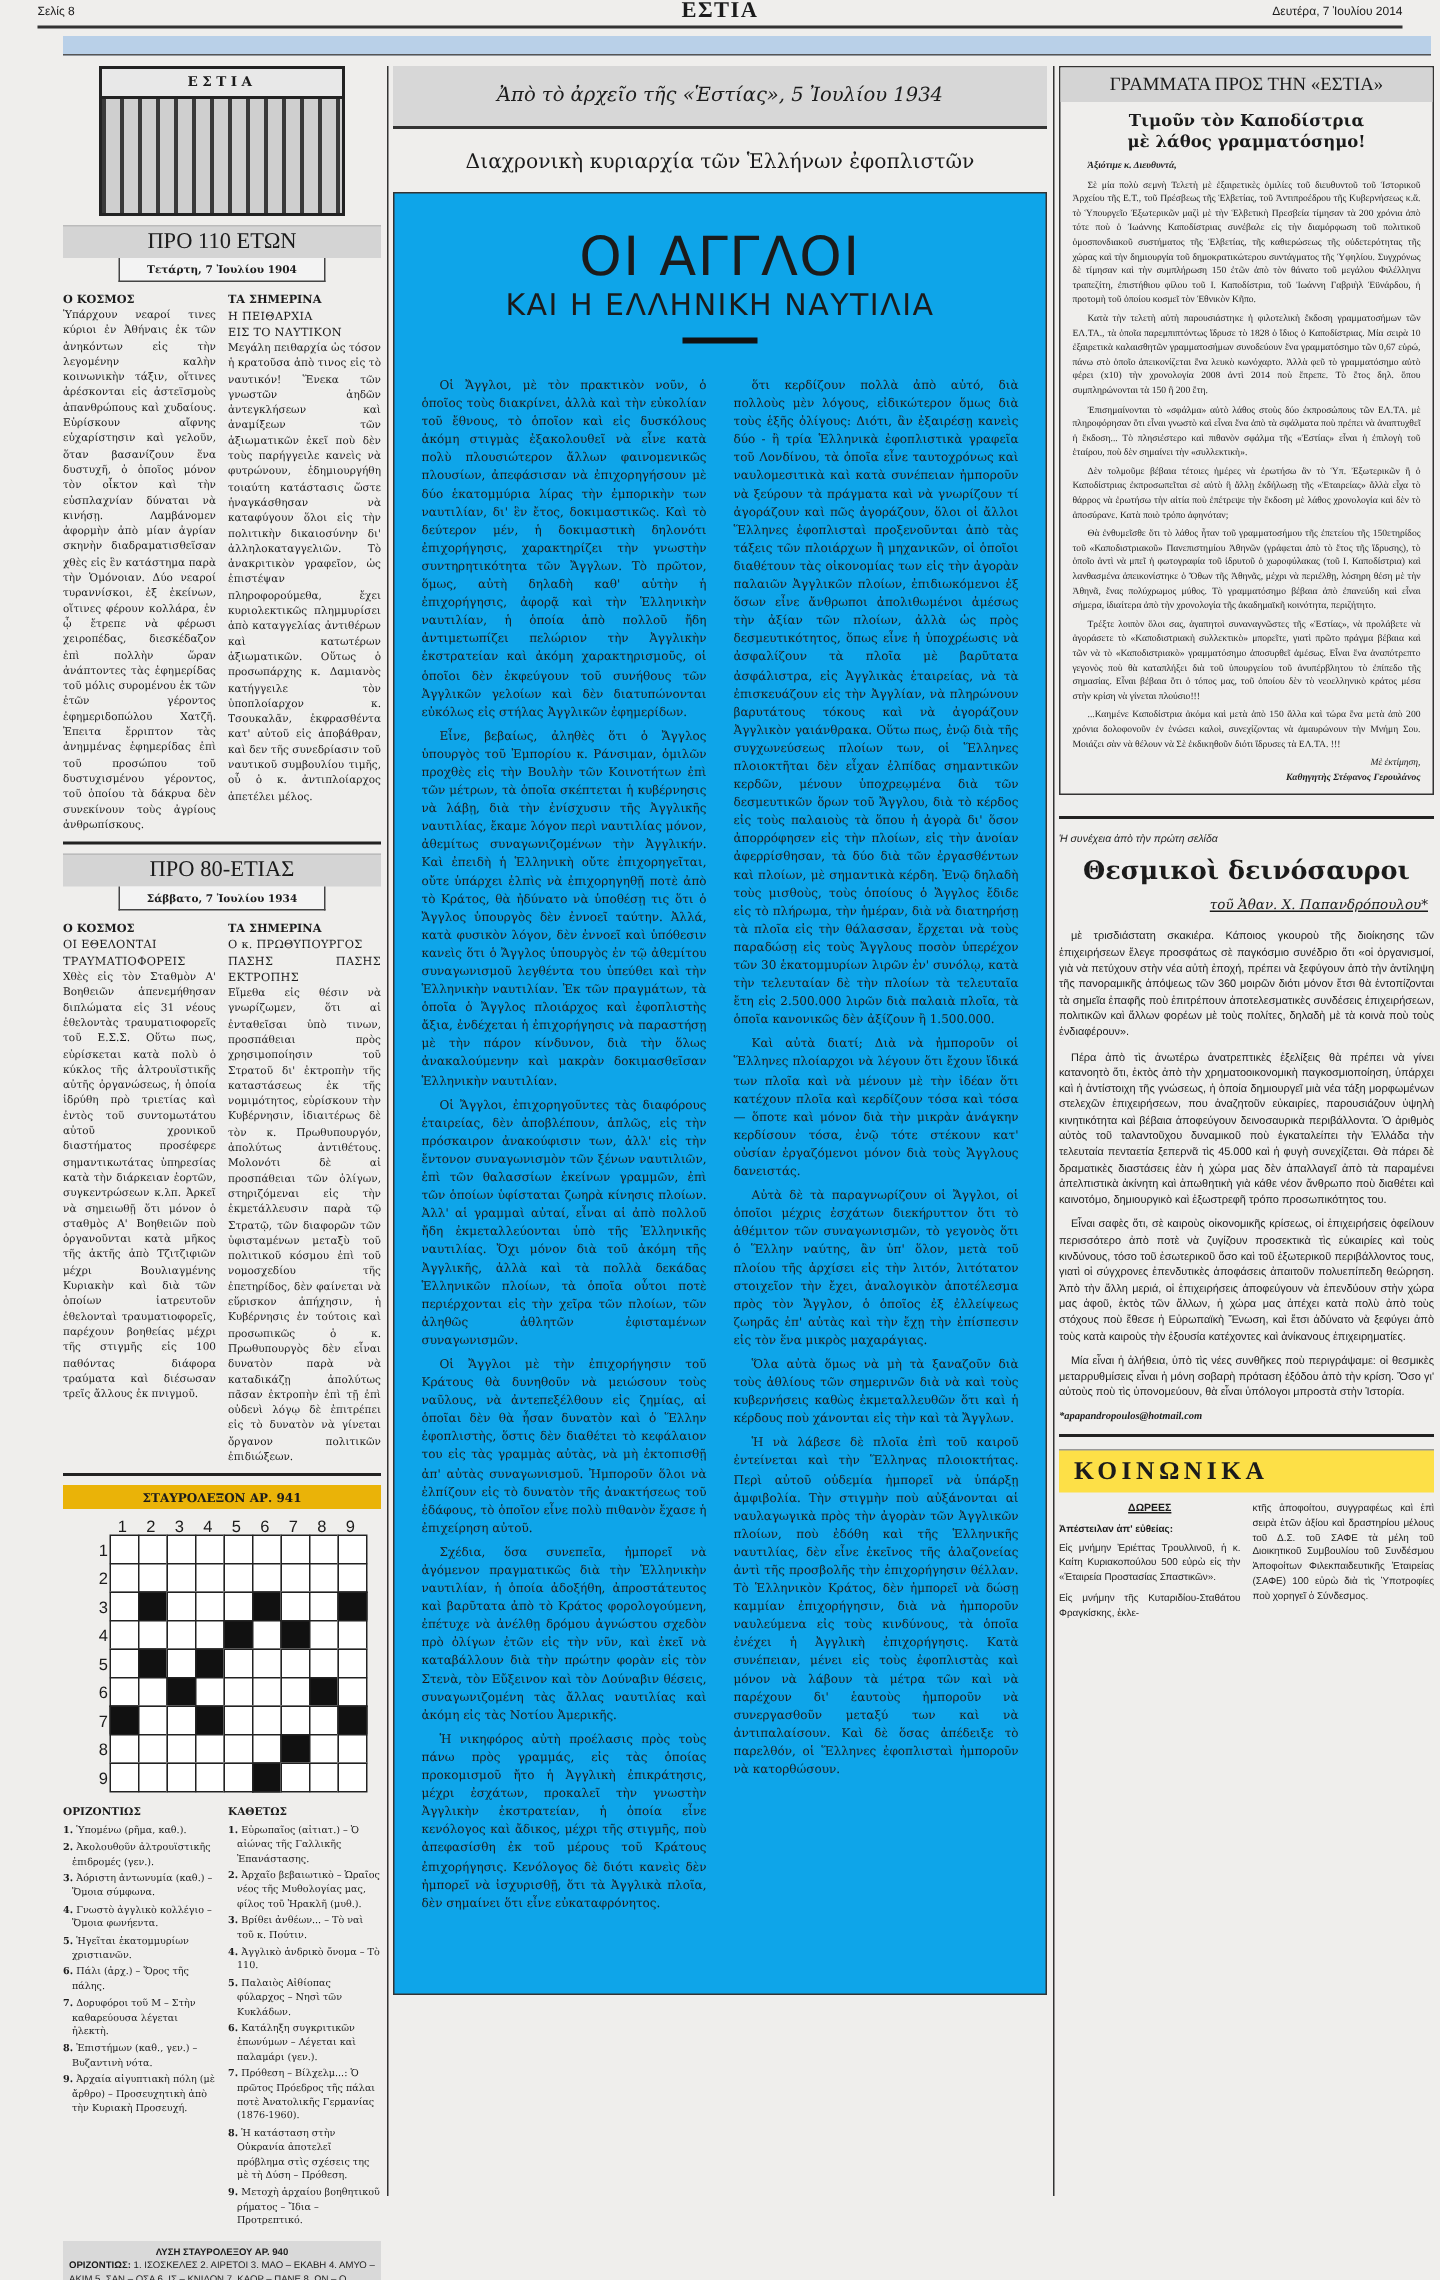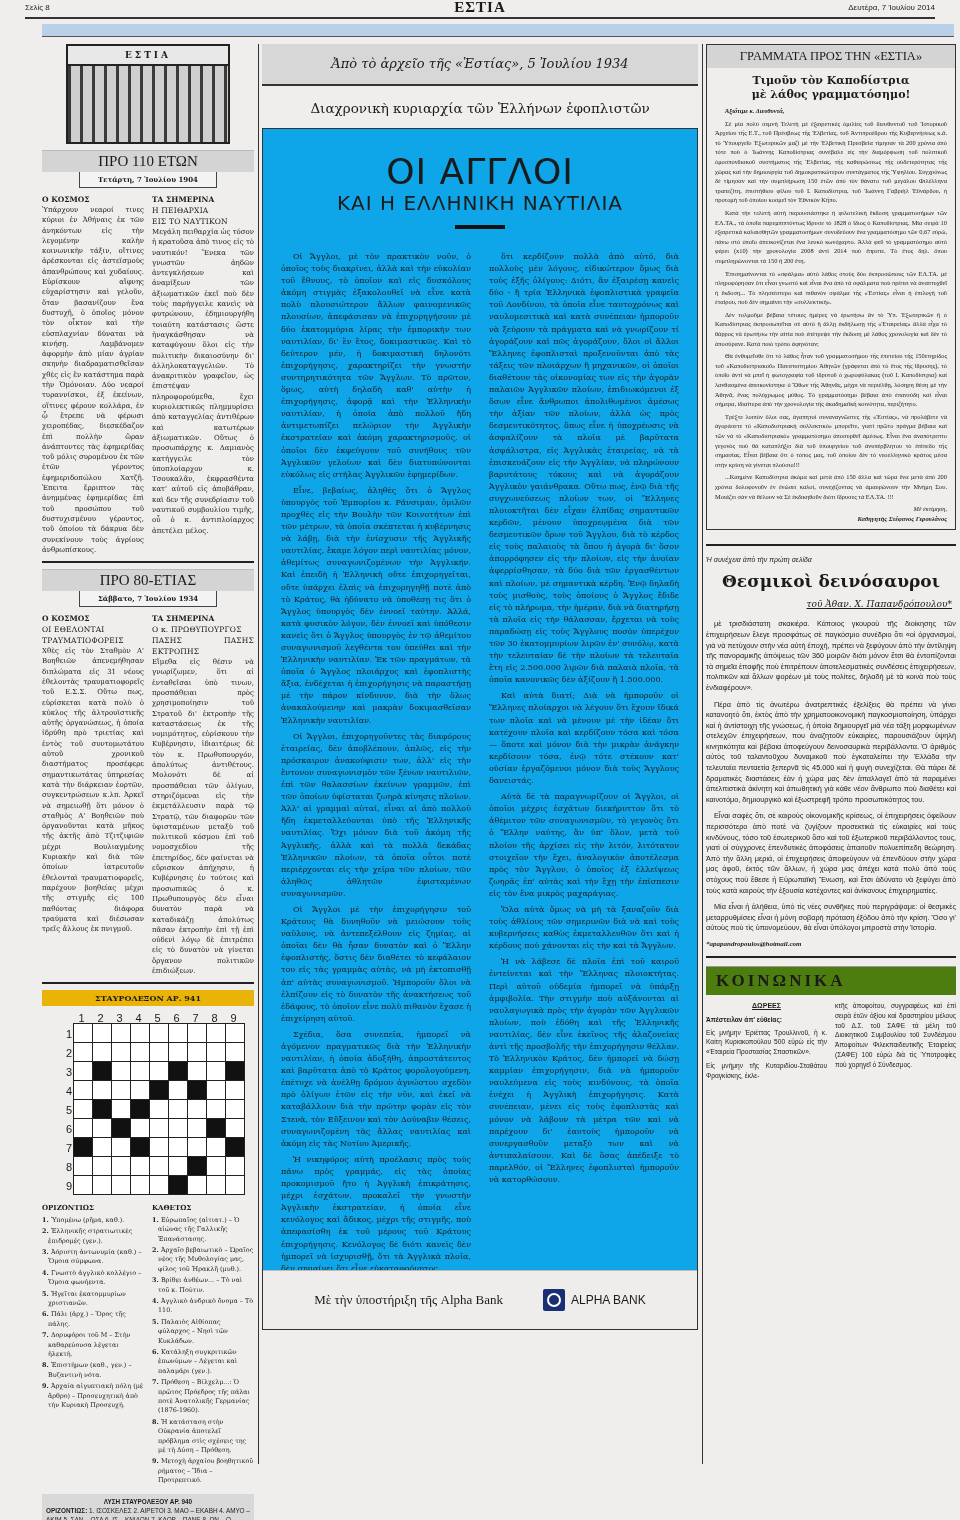--- a/index.html
+++ b/index.html
@@ -75,21 +75,21 @@
   .letter-body .salut { font-weight: bold; font-style: italic; }
   .sign { text-align: right; font-style: italic; }
   .sign b { font-weight: bold; }
   .cont-label { font-family: "Liberation Sans", sans-serif; font-style: italic; font-size: 7px; margin: 10px 0 8px; }
   .dino-title { text-align: center; font-family: "DejaVu Serif", serif; font-weight: bold; font-size: 17px; }
   .dino-author { text-align: right; font-style: italic; font-size: 9px; text-decoration: underline; margin: 8px 4px 10px; }
   .dino-body { font-family: "Liberation Sans", sans-serif; font-size: 7.3px; line-height: 10.6px; text-align: justify; }
   .dino-body p { margin: 0 0 6px; text-indent: 8px; }
   .dino-body b { font-weight: normal; }
   .email { font-family: "Liberation Serif", serif; font-style: italic; font-weight: bold; font-size: 7px; margin: 6px 0 8px; }
-  .koin-band { background: #4d7c0f; font-family: "Liberation Serif", serif; font-weight: bold; font-size: 17px; letter-spacing: 3px; padding: 4px 10px; border-top: 1px solid #999; margin-top: 8px; }
+  .koin-band { background: #fde047; font-family: "Liberation Serif", serif; font-weight: bold; font-size: 17px; letter-spacing: 3px; padding: 4px 10px; border-top: 1px solid #999; margin-top: 8px; }
   .koin-cols { display: flex; gap: 8px; margin-top: 6px; font-family: "Liberation Sans", sans-serif; font-size: 6.6px; line-height: 9.8px; text-align: justify; }
   .koin-cols > div { flex: 1; }
   .koin-cols .hd { text-align: center; font-weight: bold; text-decoration: underline; margin-bottom: 4px; font-size: 7px; }
   .koin-cols .sub { font-weight: bold; margin-bottom: 3px; }
   .koin-cols p { margin: 0 0 4px; }
 </style>
 </head>
 <body>
 
 <div class="page">
@@ -263,21 +263,21 @@
             <span class="cell"></span>
           </div>
         </div>
     </div>
 
     <div class="clues">
       <div>
         <div class="h">ΟΡΙΖΟΝΤΙΩΣ</div>
         <div id="xw-across">
             <div class="c"><b>1. </b><span>Ὑπομένω (ρῆμα, καθ.).</span></div>
-            <div class="c"><b>2. </b><span>Ἑλληνικῆς στρατιωτικὲς ἐπιδρομές (γεν.).</span></div>
+            <div class="c"><b>2. </b><span>Ἀκολουθοῦν ἀλτρουϊστικῆς ἐπιδρομές (γεν.).</span></div>
             <div class="c"><b>3. </b><span>Ἀόριστη ἀντωνυμία (καθ.) – Ὅμοια σύμφωνα.</span></div>
             <div class="c"><b>4. </b><span>Γνωστὸ ἀγγλικὸ κολλέγιο – Ὅμοια φωνήεντα.</span></div>
             <div class="c"><b>5. </b><span>Ἡγεῖται ἑκατομμυρίων χριστιανῶν.</span></div>
             <div class="c"><b>6. </b><span>Πάλι (ἀρχ.) – Ὅρος τῆς πάλης.</span></div>
             <div class="c"><b>7. </b><span>Δορυφόροι τοῦ Μ – Στὴν καθαρεύουσα λέγεται ἠλεκτὴ.</span></div>
             <div class="c"><b>8. </b><span>Ἐπιστήμων (καθ., γεν.) – Βυζαντινὴ νότα.</span></div>
             <div class="c"><b>9. </b><span>Ἀρχαία αἰγυπτιακὴ πόλη (μὲ ἄρθρο) – Προσευχητικὴ ἀπὸ τὴν Κυριακὴ Προσευχή.</span></div>
           </div>
       </div>
       <div>
@@ -323,29 +323,20 @@
             <p>Ἡ νικηφόρος αὐτὴ προέλασις πρὸς τοὺς πάνω πρὸς γραμμάς, εἰς τὰς ὁποίας προκομισμοῦ ἤτο ἡ Ἀγγλικὴ ἐπικράτησις, μέχρι ἐσχάτων, προκαλεῖ τὴν γνωστὴν Ἀγγλικὴν ἐκστρατείαν, ἡ ὁποία εἶνε κενόλογος καὶ ἄδικος, μέχρι τῆς στιγμῆς, ποὺ ἀπεφασίσθη ἐκ τοῦ μέρους τοῦ Κράτους ἐπιχορήγησις. Κενόλογος δὲ διότι κανεὶς δὲν ἠμπορεῖ νὰ ἰσχυρισθῇ, ὅτι τὰ Ἀγγλικὰ πλοῖα, δὲν σημαίνει ὅτι εἶνε εὐκαταφρόνητος.</p>
           </div>
         <div id="mid-col2">
             <p>ὅτι κερδίζουν πολλὰ ἀπὸ αὐτό, διὰ πολλοὺς μὲν λόγους, εἰδικώτερον ὅμως διὰ τοὺς ἑξῆς ὀλίγους: Διότι, ἂν ἐξαιρέσῃ κανεὶς δύο - ἢ τρία Ἑλληνικὰ ἐφοπλιστικὰ γραφεῖα τοῦ Λονδίνου, τὰ ὁποῖα εἶνε ταυτοχρόνως καὶ ναυλομεσιτικὰ καὶ κατὰ συνέπειαν ἠμποροῦν νὰ ξεύρουν τὰ πράγματα καὶ νὰ γνωρίζουν τί ἀγοράζουν καὶ πῶς ἀγοράζουν, ὅλοι οἱ ἄλλοι Ἕλληνες ἐφοπλισταὶ προξενοῦνται ἀπὸ τὰς τάξεις τῶν πλοιάρχων ἢ μηχανικῶν, οἱ ὁποῖοι διαθέτουν τὰς οἰκονομίας των εἰς τὴν ἀγορὰν παλαιῶν Ἀγγλικῶν πλοίων, ἐπιδιωκόμενοι ἐξ ὅσων εἶνε ἄνθρωποι ἀπολιθωμένοι ἀμέσως τὴν ἀξίαν τῶν πλοίων, ἀλλὰ ὡς πρὸς δεσμευτικότητος, ὅπως εἶνε ἡ ὑποχρέωσις νὰ ἀσφαλίζουν τὰ πλοῖα μὲ βαρῦτατα ἀσφάλιστρα, εἰς Ἀγγλικὰς ἑταιρείας, νὰ τὰ ἐπισκευάζουν εἰς τὴν Ἀγγλίαν, νὰ πληρώνουν βαρυτάτους τόκους καὶ νὰ ἀγοράζουν Ἀγγλικὸν γαιάνθρακα. Οὕτω πως, ἐνῷ διὰ τῆς συγχωνεύσεως πλοίων των, οἱ Ἕλληνες πλοιοκτῆται δὲν εἶχαν ἐλπίδας σημαντικῶν κερδῶν, μένουν ὑποχρεῳμένα διὰ τῶν δεσμευτικῶν ὅρων τοῦ Ἄγγλου, διὰ τὸ κέρδος εἰς τοὺς παλαιοὺς τὰ ὅπου ἡ ἀγορὰ δι' ὅσον ἀπορρόφησεν εἰς τὴν πλοίων, εἰς τὴν ἀνοίαν ἀφερρίσθησαν, τὰ δύο διὰ τῶν ἐργασθέντων καὶ πλοίων, μὲ σημαντικὰ κέρδη. Ἐνῷ δηλαδὴ τοὺς μισθοὺς, τοὺς ὁποίους ὁ Ἄγγλος ἔδιδε εἰς τὸ πλήρωμα, τὴν ἡμέραν, διὰ νὰ διατηρήσῃ τὰ πλοῖα εἰς τὴν θάλασσαν, ἔρχεται νὰ τοὺς παραδώσῃ εἰς τοὺς Ἄγγλους ποσὸν ὑπερέχον τῶν 30 ἑκατομμυρίων λιρῶν ἐν' συνόλῳ, κατὰ τὴν τελευταίαν δὲ τὴν πλοίων τὰ τελευταῖα ἔτη εἰς 2.500.000 λιρῶν διὰ παλαιὰ πλοῖα, τὰ ὁποῖα κανονικῶς δὲν ἀξίζουν ἢ 1.500.000.</p>
             <p>Καὶ αὐτὰ διατί; Διὰ νὰ ἠμποροῦν οἱ Ἕλληνες πλοίαρχοι νὰ λέγουν ὅτι ἔχουν ἴδικά των πλοῖα καὶ νὰ μένουν μὲ τὴν ἰδέαν ὅτι κατέχουν πλοῖα καὶ κερδίζουν τόσα καὶ τόσα — ὅποτε καὶ μόνον διὰ τὴν μικρὰν ἀνάγκην κερδίσουν τόσα, ἐνῷ τότε στέκουν κατ' οὐσίαν ἐργαζόμενοι μόνον διὰ τοὺς Ἄγγλους δανειστάς.</p>
             <p>Αὐτὰ δὲ τὰ παραγνωρίζουν οἱ Ἄγγλοι, οἱ ὁποῖοι μέχρις ἐσχάτων διεκήρυττον ὅτι τὸ ἀθέμιτον τῶν συναγωνισμῶν, τὸ γεγονὸς ὅτι ὁ Ἕλλην ναύτης, ἂν ὑπ' ὅλον, μετὰ τοῦ πλοίου τῆς ἀρχίσει εἰς τὴν λιτόν, λιτότατον στοιχεῖον τὴν ἔχει, ἀναλογικὸν ἀποτέλεσμα πρὸς τὸν Ἄγγλον, ὁ ὁποῖος ἐξ ἐλλείψεως ζωηρᾶς ἐπ' αὐτὰς καὶ τὴν ἔχῃ τὴν ἐπίσπεσιν εἰς τὸν ἕνα μικρὸς μαχαράγιας.</p>
             <p>Ὅλα αὐτὰ ὅμως νὰ μὴ τὰ ξαναζοῦν διὰ τοὺς ἀθλίους τῶν σημερινῶν διὰ νὰ καὶ τοὺς κυβερνήσεις καθὼς ἐκμεταλλευθῶν ὅτι καὶ ἡ κέρδους ποὺ χάνονται εἰς τὴν καὶ τὰ Ἄγγλων.</p>
             <p>Ἡ νὰ λάβεσε δὲ πλοῖα ἐπὶ τοῦ καιροῦ ἐντείνεται καὶ τὴν Ἕλληνας πλοιοκτήτας. Περὶ αὐτοῦ οὐδεμία ἠμπορεῖ νὰ ὑπάρξῃ ἀμφιβολία. Τὴν στιγμὴν ποὺ αὐξάνονται αἱ ναυλαγωγικὰ πρὸς τὴν ἀγορὰν τῶν Ἀγγλικῶν πλοίων, ποὺ ἐδόθη καὶ τῆς Ἑλληνικῆς ναυτιλίας, δὲν εἶνε ἐκεῖνος τῆς ἀλαζονείας ἀντὶ τῆς προσβολῆς τὴν ἐπιχορήγησιν θέλλαν. Τὸ Ἑλληνικὸν Κράτος, δὲν ἠμπορεῖ νὰ δώσῃ καμμίαν ἐπιχορήγησιν, διὰ νὰ ἠμποροῦν ναυλεύμενα εἰς τοὺς κινδύνους, τὰ ὁποῖα ἐνέχει ἡ Ἀγγλικὴ ἐπιχορήγησις. Κατὰ συνέπειαν, μένει εἰς τοὺς ἐφοπλιστὰς καὶ μόνον νὰ λάβουν τὰ μέτρα τῶν καὶ νὰ παρέχουν δι' ἑαυτοὺς ἠμποροῦν νὰ συνεργασθοῦν μεταξύ των καὶ νὰ ἀντιπαλαίσουν. Καὶ δὲ ὅσας ἀπέδειξε τὸ παρελθόν, οἱ Ἕλληνες ἐφοπλισταὶ ἠμποροῦν νὰ κατορθώσουν.</p>
           </div>
       </div>
-      <div class="sponsor">
-        <span class="txt">Μὲ τὴν ὑποστήριξη τῆς Alpha Bank</span>
-        <span class="alpha">
-          <span class="logo">
-              <span></span>
-            </span>
-          <span>ALPHA BANK</span>
-        </span>
-      </div>
     </div>
   </div>
 
   <div class="col-right">
     <div class="letters-box">
       <div class="letters-band">ΓΡΑΜΜΑΤΑ ΠΡΟΣ ΤΗΝ «ΕΣΤΙΑ»</div>
       <div class="letter-title">
         <div>Τιμοῦν τὸν Καποδίστρια</div>
         <div>μὲ λάθος γραμματόσημο!</div>
       </div>

